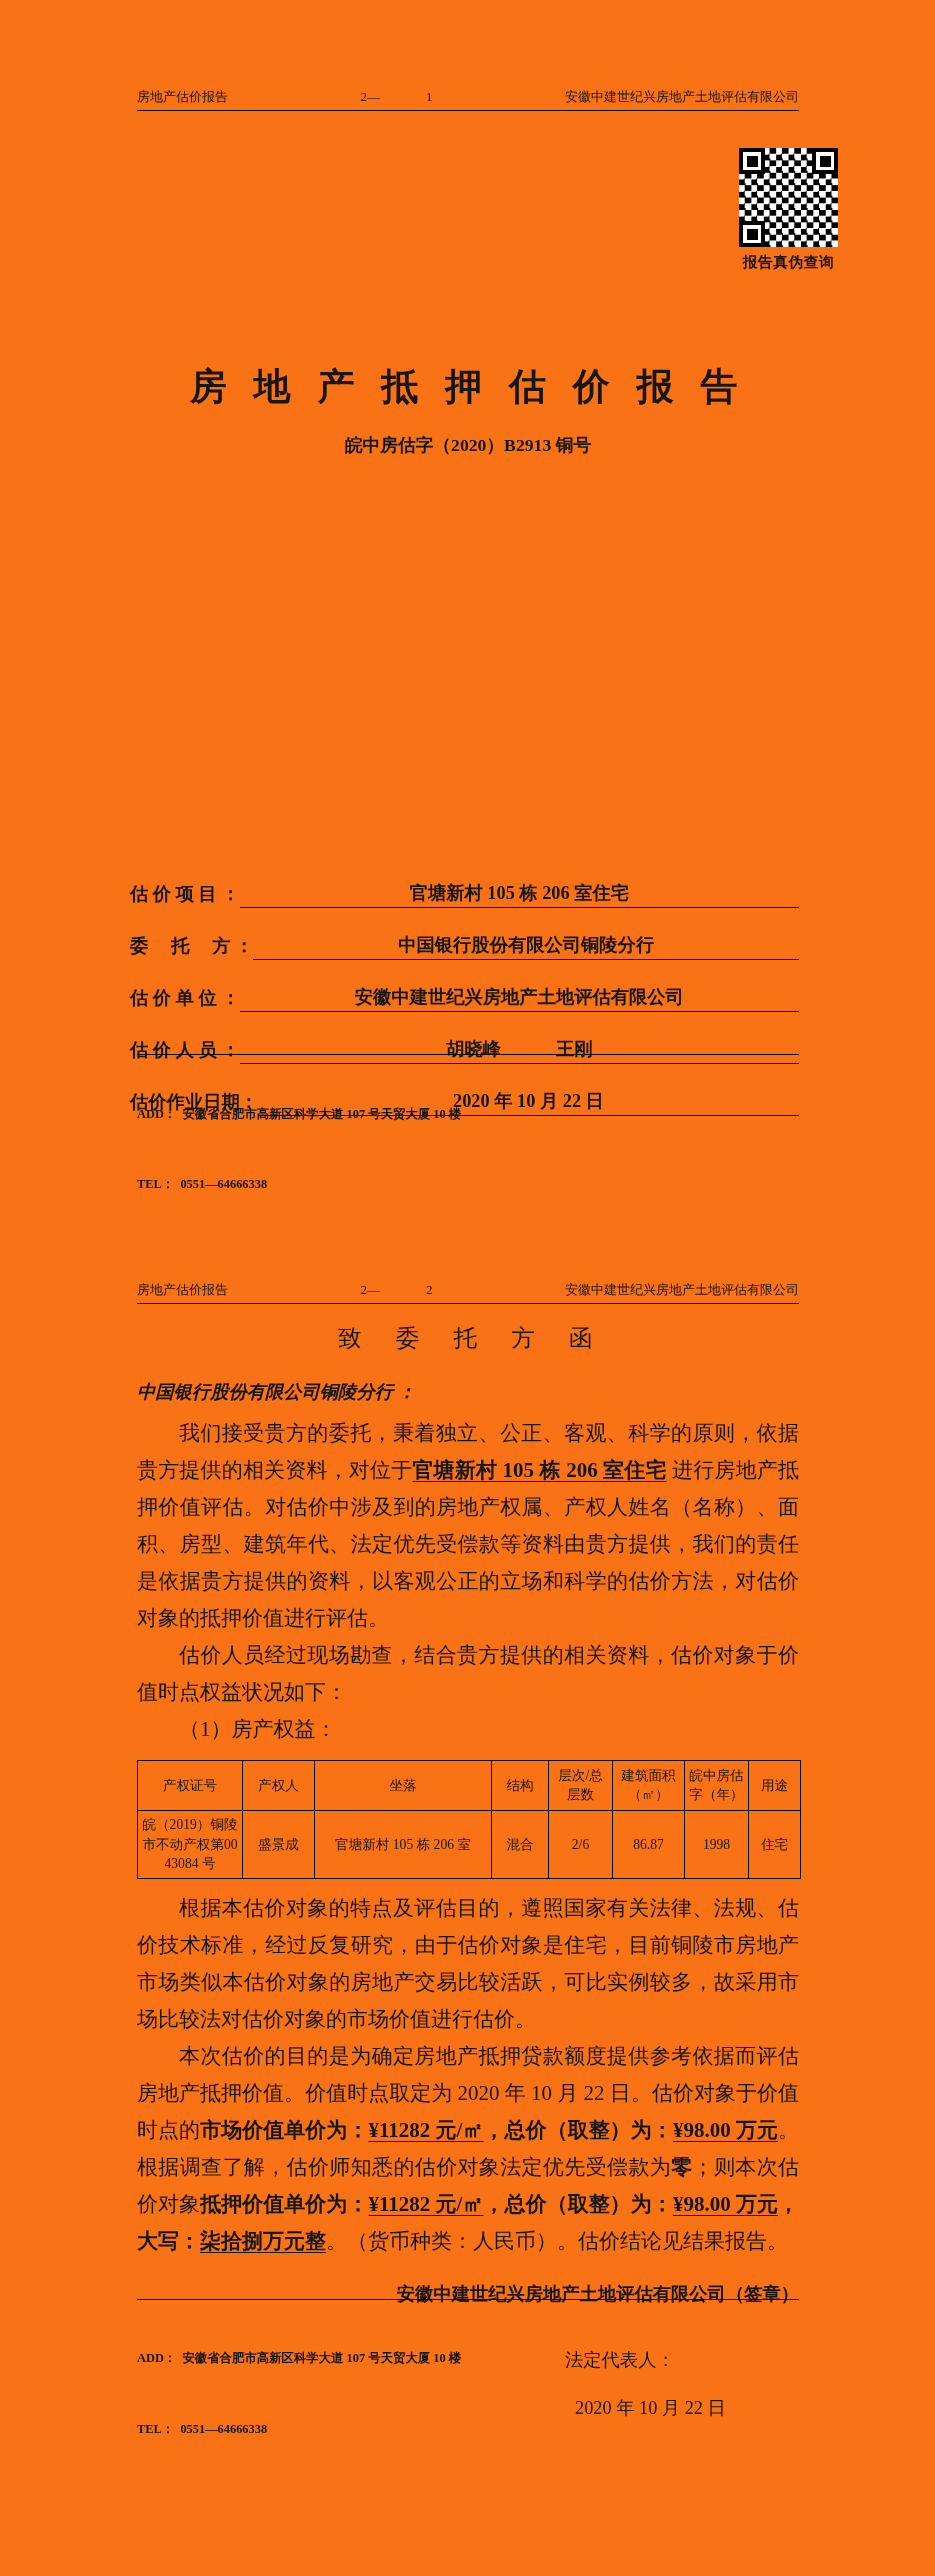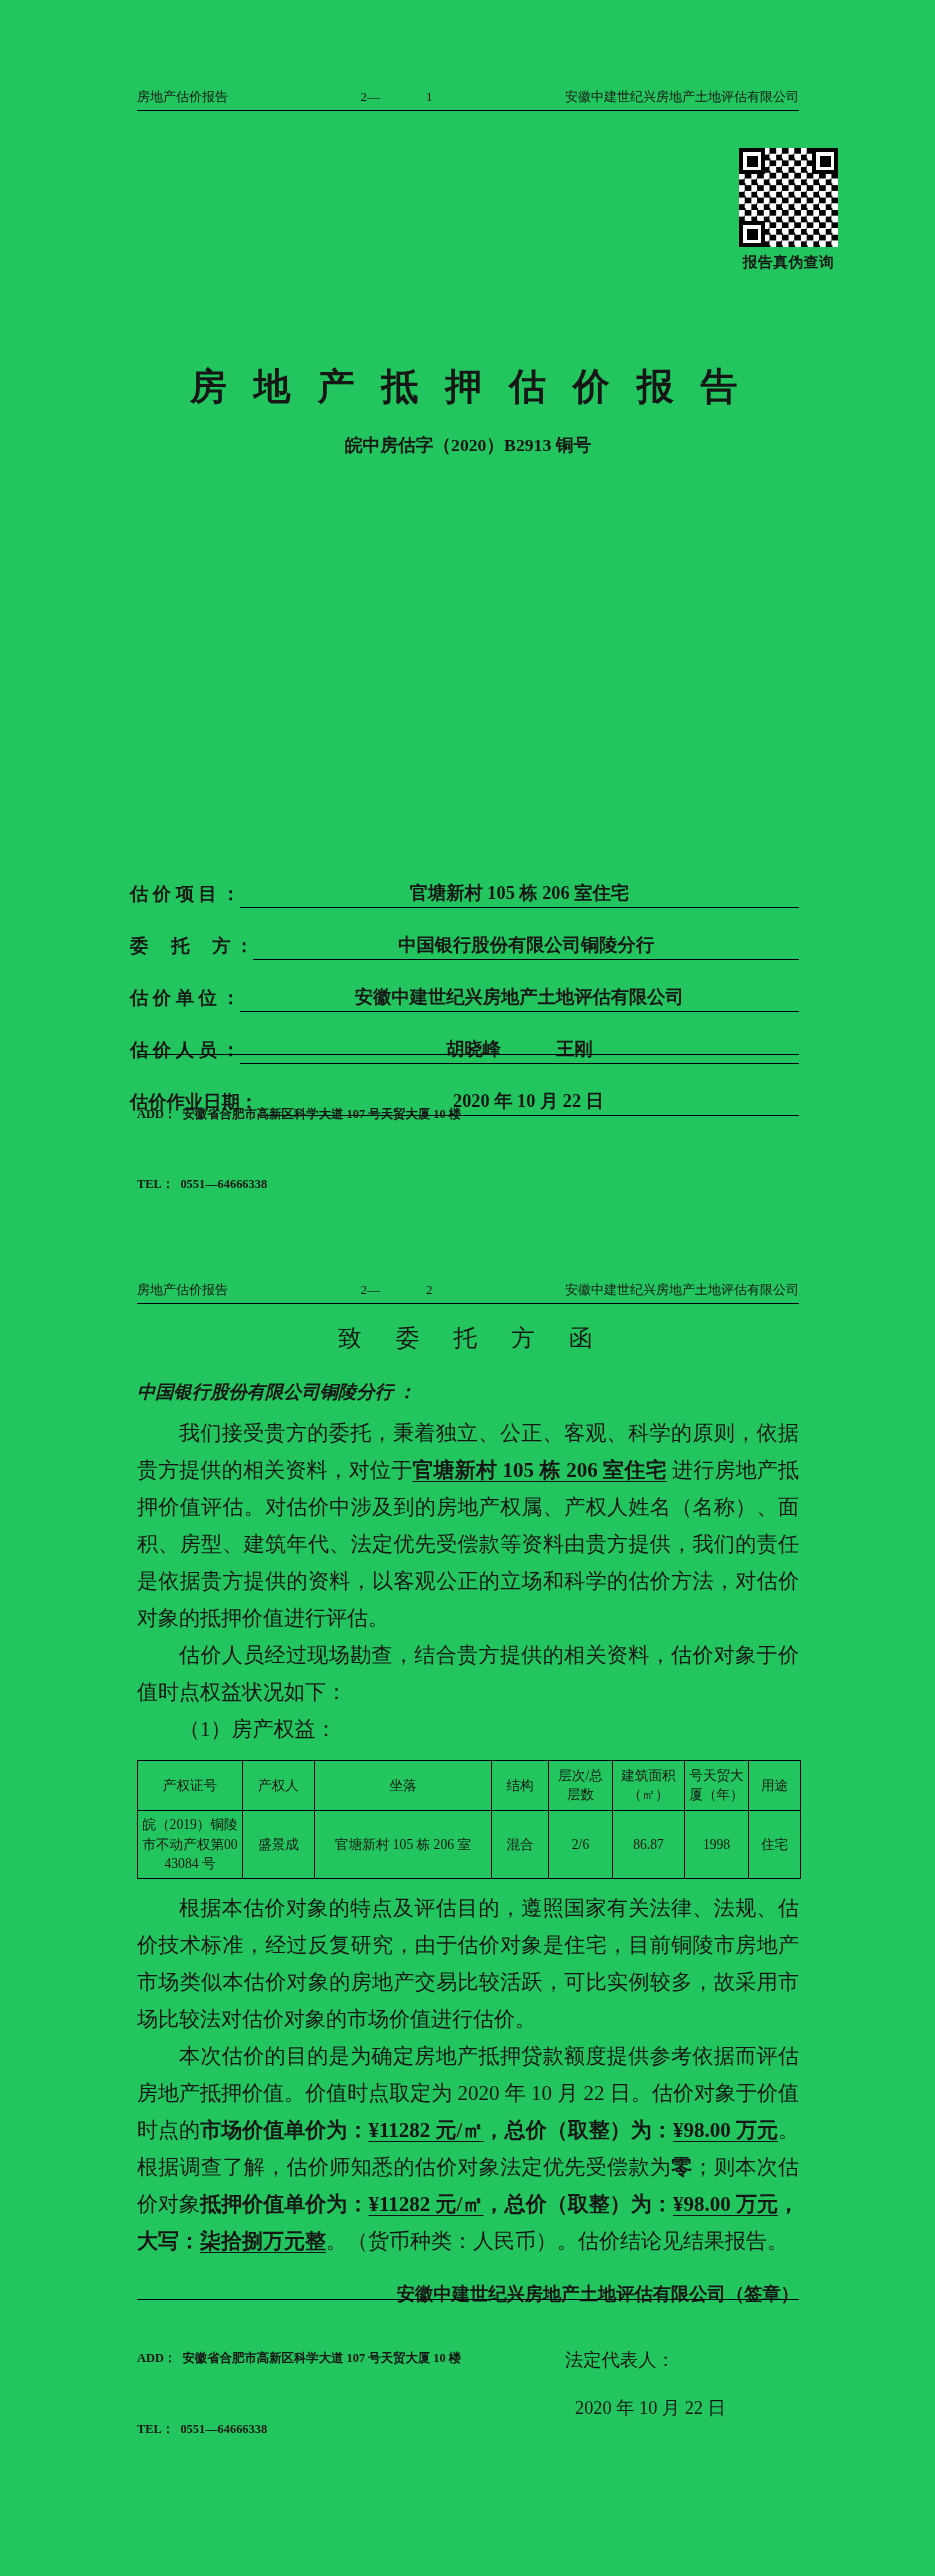--- a/index.html
+++ b/index.html
@@ -3,21 +3,21 @@
 <meta charset="utf-8">
 <style>
   * { box-sizing: border-box; }
   html, body { margin: 0; padding: 0; }
   body {
     width: 936px;
     background: #ffffff;
     color: #161616;
     font-family: "Liberation Serif", "DejaVu Serif", serif;
   }
-  .doc { width: 936px; height: 2576px; position: relative; background: #22c55e; }
+  .doc { width: 936px; height: 2576px; position: relative; background: #f97316; }
   .page { position: relative; width: 936px; padding: 0 137px; }
   .page1 { height: 1256px; padding-top: 88px; }
   .page2 { height: 1320px; padding-top: 25px; }
 
   
   .pg-header {
     display: flex; justify-content: space-between; align-items: baseline;
     font-size: 13px; line-height: 17.7px;
     border-bottom: 1.2px solid #000; padding-bottom: 4.7px;
   }
@@ -153,21 +153,21 @@
           <col style="width:52px">
       </colgroup>
       <thead>
         <tr>
           <th>产权证号</th>
           <th>产权人</th>
           <th>坐落</th>
           <th>结构</th>
           <th>层次/总层数</th>
           <th>建筑面积（㎡）</th>
-          <th>号天贸大厦（年）</th>
+          <th>皖中房估字（年）</th>
           <th>用途</th>
         </tr>
       </thead>
       <tbody>
         <tr>
           <td>皖（2019）铜陵市不动产权第0043084 号</td>
           <td>盛景成</td>
           <td>官塘新村 105 栋 206 室</td>
           <td>混合</td>
           <td>2/6</td>

